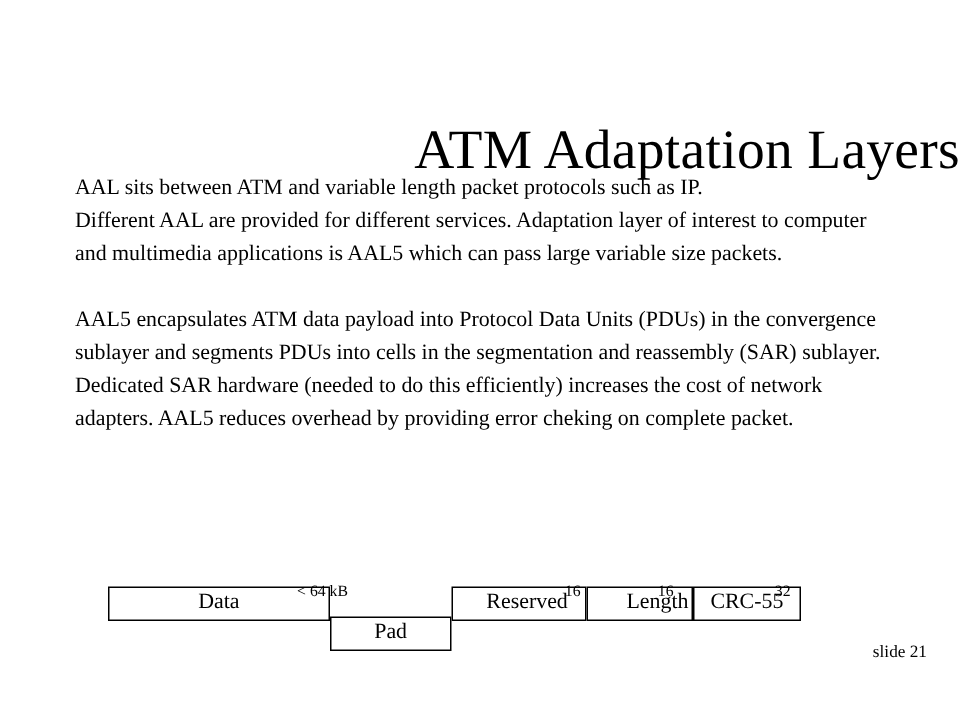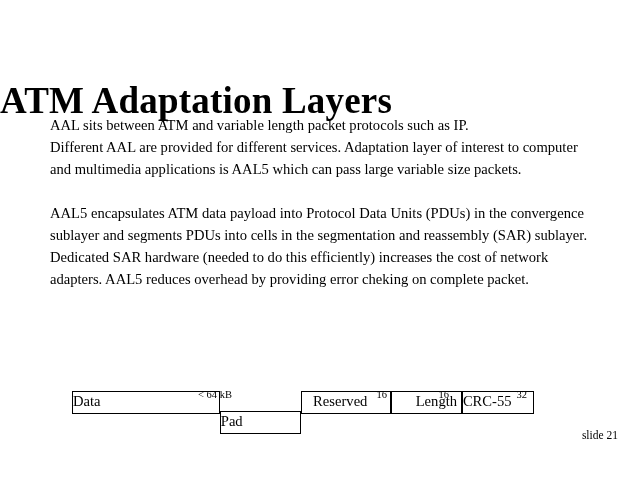--- a/index.html
+++ b/index.html
@@ -22,24 +22,24 @@
     height: 480px;
     background: #ffffff;
   }
 
   
   .slide-title {
     position: absolute;
     left: 0;
     top: 56px;
     width: 640px;
-    text-align: left;
+    text-align: right;
     font-size: 37px;
     line-height: 40px;
-    font-weight: bold;
+    font-weight: normal;
     letter-spacing: 0.2px;
     white-space: nowrap;
   }
 
   
   .body-block {
     position: absolute;
     left: 50px;
     top: 114px;
     width: 540px;
@@ -80,21 +80,21 @@
     display: flex;
     align-items: stretch;
     height: 23px;
   }
   .pdu-cell {
     border: 1.6px solid #000000;
     box-sizing: border-box;
     height: 23px;
     line-height: 19px;
     font-size: 14.6px;
-    text-align: left;
+    text-align: center;
     white-space: nowrap;
     background: #ffffff;
   }
   .cell-data    { width: 160px; }
   .cell-pad     { width: 88px; margin-top: 20px;  }
   .cell-reserved{ width: 96px; padding-left: 11px;  }
   .cell-length  { width: 75px; padding-left: 24px;  }
   .cell-crc     { width: 78px;  }
 
   

